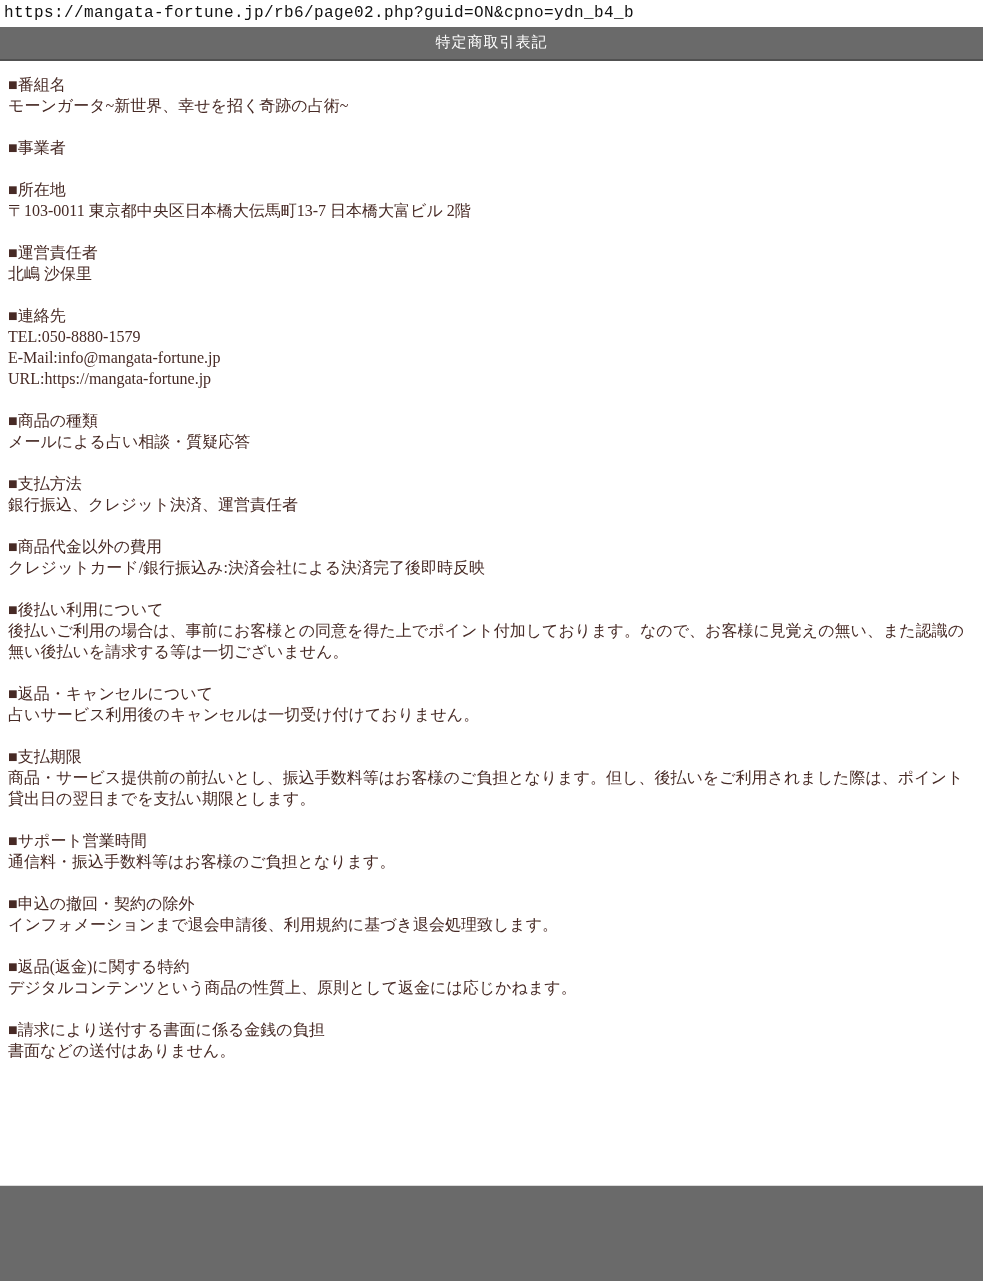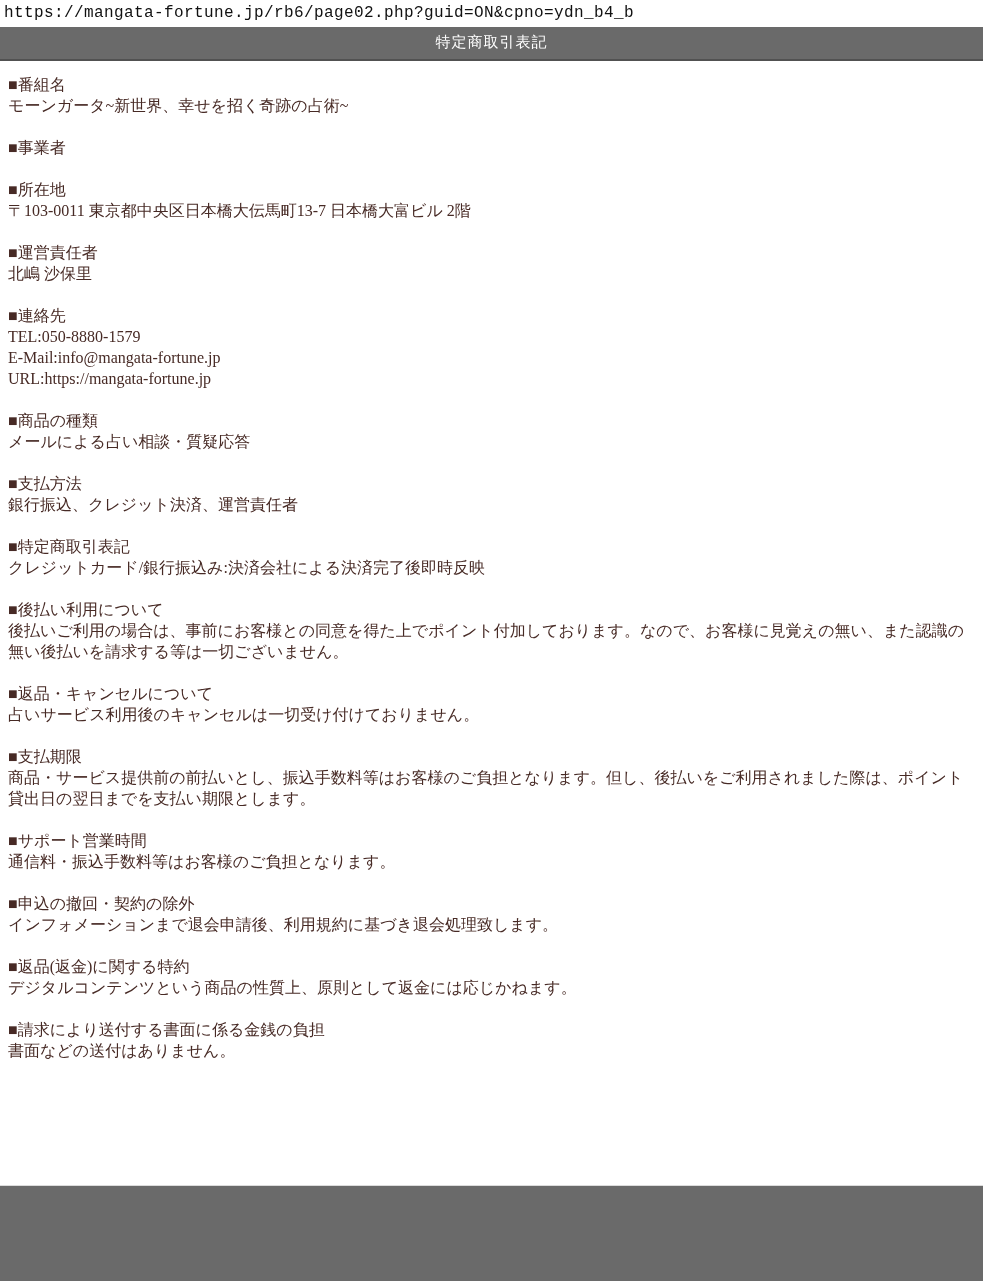--- a/index.html
+++ b/index.html
@@ -111,21 +111,21 @@
 
 
   <div class="section">
     <div class="line heading">■支払方法</div>
     <div>
           <div class="line">銀行振込、クレジット決済、運営責任者</div>
         </div>
   </div>
 
   <div class="section">
-    <div class="line heading">■特定商取引表記</div>
+    <div class="line heading">■商品代金以外の費用</div>
     <div>
           <div class="line">クレジットカード/銀行振込み:決済会社による決済完了後即時反映</div>
         </div>
   </div>
 
   <div class="section">
     <div class="line heading">■後払い利用について</div>
     <div>
           <div class="line">後払いご利用の場合は、事前にお客様との同意を得た上でポイント付加しております。なので、お客様に見覚えの無い、また認識の無い後払いを請求する等は一切ございません。</div>
         </div>

